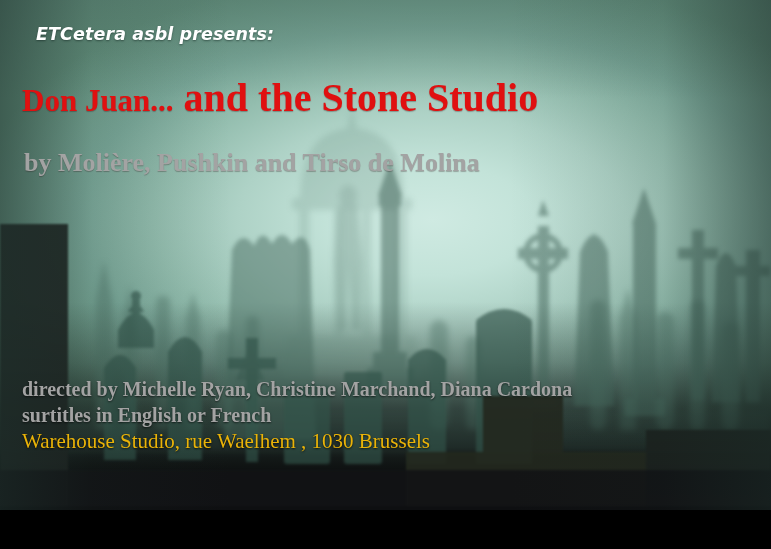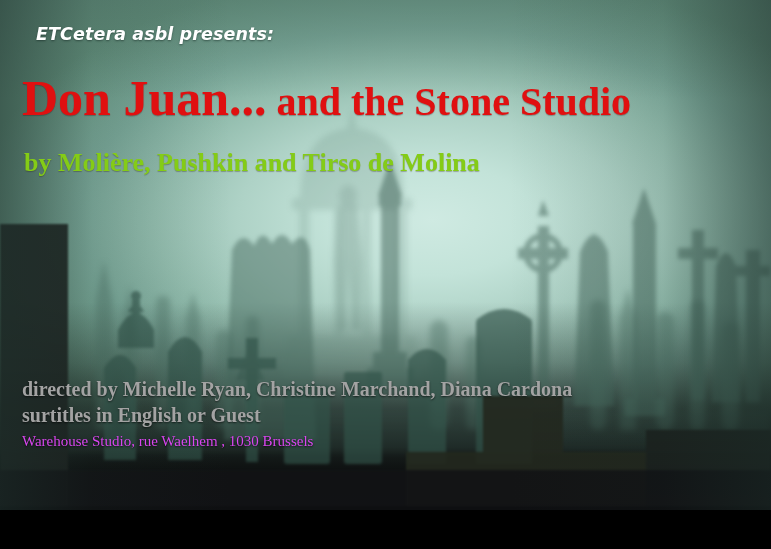--- a/index.html
+++ b/index.html
@@ -89,30 +89,30 @@
     left: 22px;
     top: 76px;
     font-family: "Liberation Serif", serif;
     font-weight: bold;
     font-size: 40px;
     line-height: 44px;
     color: #e01010;
     white-space: nowrap;
     text-shadow: 0 1px 1px rgba(40,20,20,.30);
   }
-  .title .lead { font-size: 50px; }
+  .title .lead { font-size: 31px; }
 
   .authors {
     position: absolute;
     left: 24px;
     top: 148px;
     font-family: "Liberation Serif", serif;
     font-weight: bold;
     font-size: 26px;
-    color: #84cc16;
+    color: #a3a3a3;
     white-space: nowrap;
     text-shadow: 0 1px 1px rgba(40,20,20,.30);
   }
 
   #footer {
     position: absolute;
     left: 22px;
     top: 376px;
     width: 730px;
   }
@@ -122,22 +122,22 @@
     line-height: 26px;
   }
   .foot-red {
     font-weight: bold;
     font-size: 20px;
     color: #a3a3a3;
     text-shadow: 0 1px 2px rgba(0,0,0,.60);
   }
   .foot-white {
     font-weight: normal;
-    font-size: 15px;
-    color: #d946ef;
+    font-size: 21px;
+    color: #eab308;
     text-shadow: 0 1px 2px rgba(0,0,0,.70);
   }
 </style>
 </head>
 <body>
 
 <div id="poster">
 
   <div id="sky" class="bg-layer"></div>
 
@@ -279,18 +279,18 @@
     <div class="presents">ETCetera asbl presents:</div>
 
     <div class="title">
       <span class="lead">Don Juan...</span><span> and the Stone Studio</span>
     </div>
 
     <div class="authors">by Molière, Pushkin and Tirso de Molina</div>
 
     <div id="footer">
       <div class="foot-line foot-red">directed by Michelle Ryan, Christine Marchand, Diana Cardona</div>
-      <div class="foot-line foot-red">surtitles  in English or Guest</div>
+      <div class="foot-line foot-red">surtitles  in English or French</div>
       <div class="foot-line foot-white">Warehouse Studio, rue Waelhem , 1030 Brussels</div>
     </div>
 
   </div>
 </div>
 
 </body></html>

